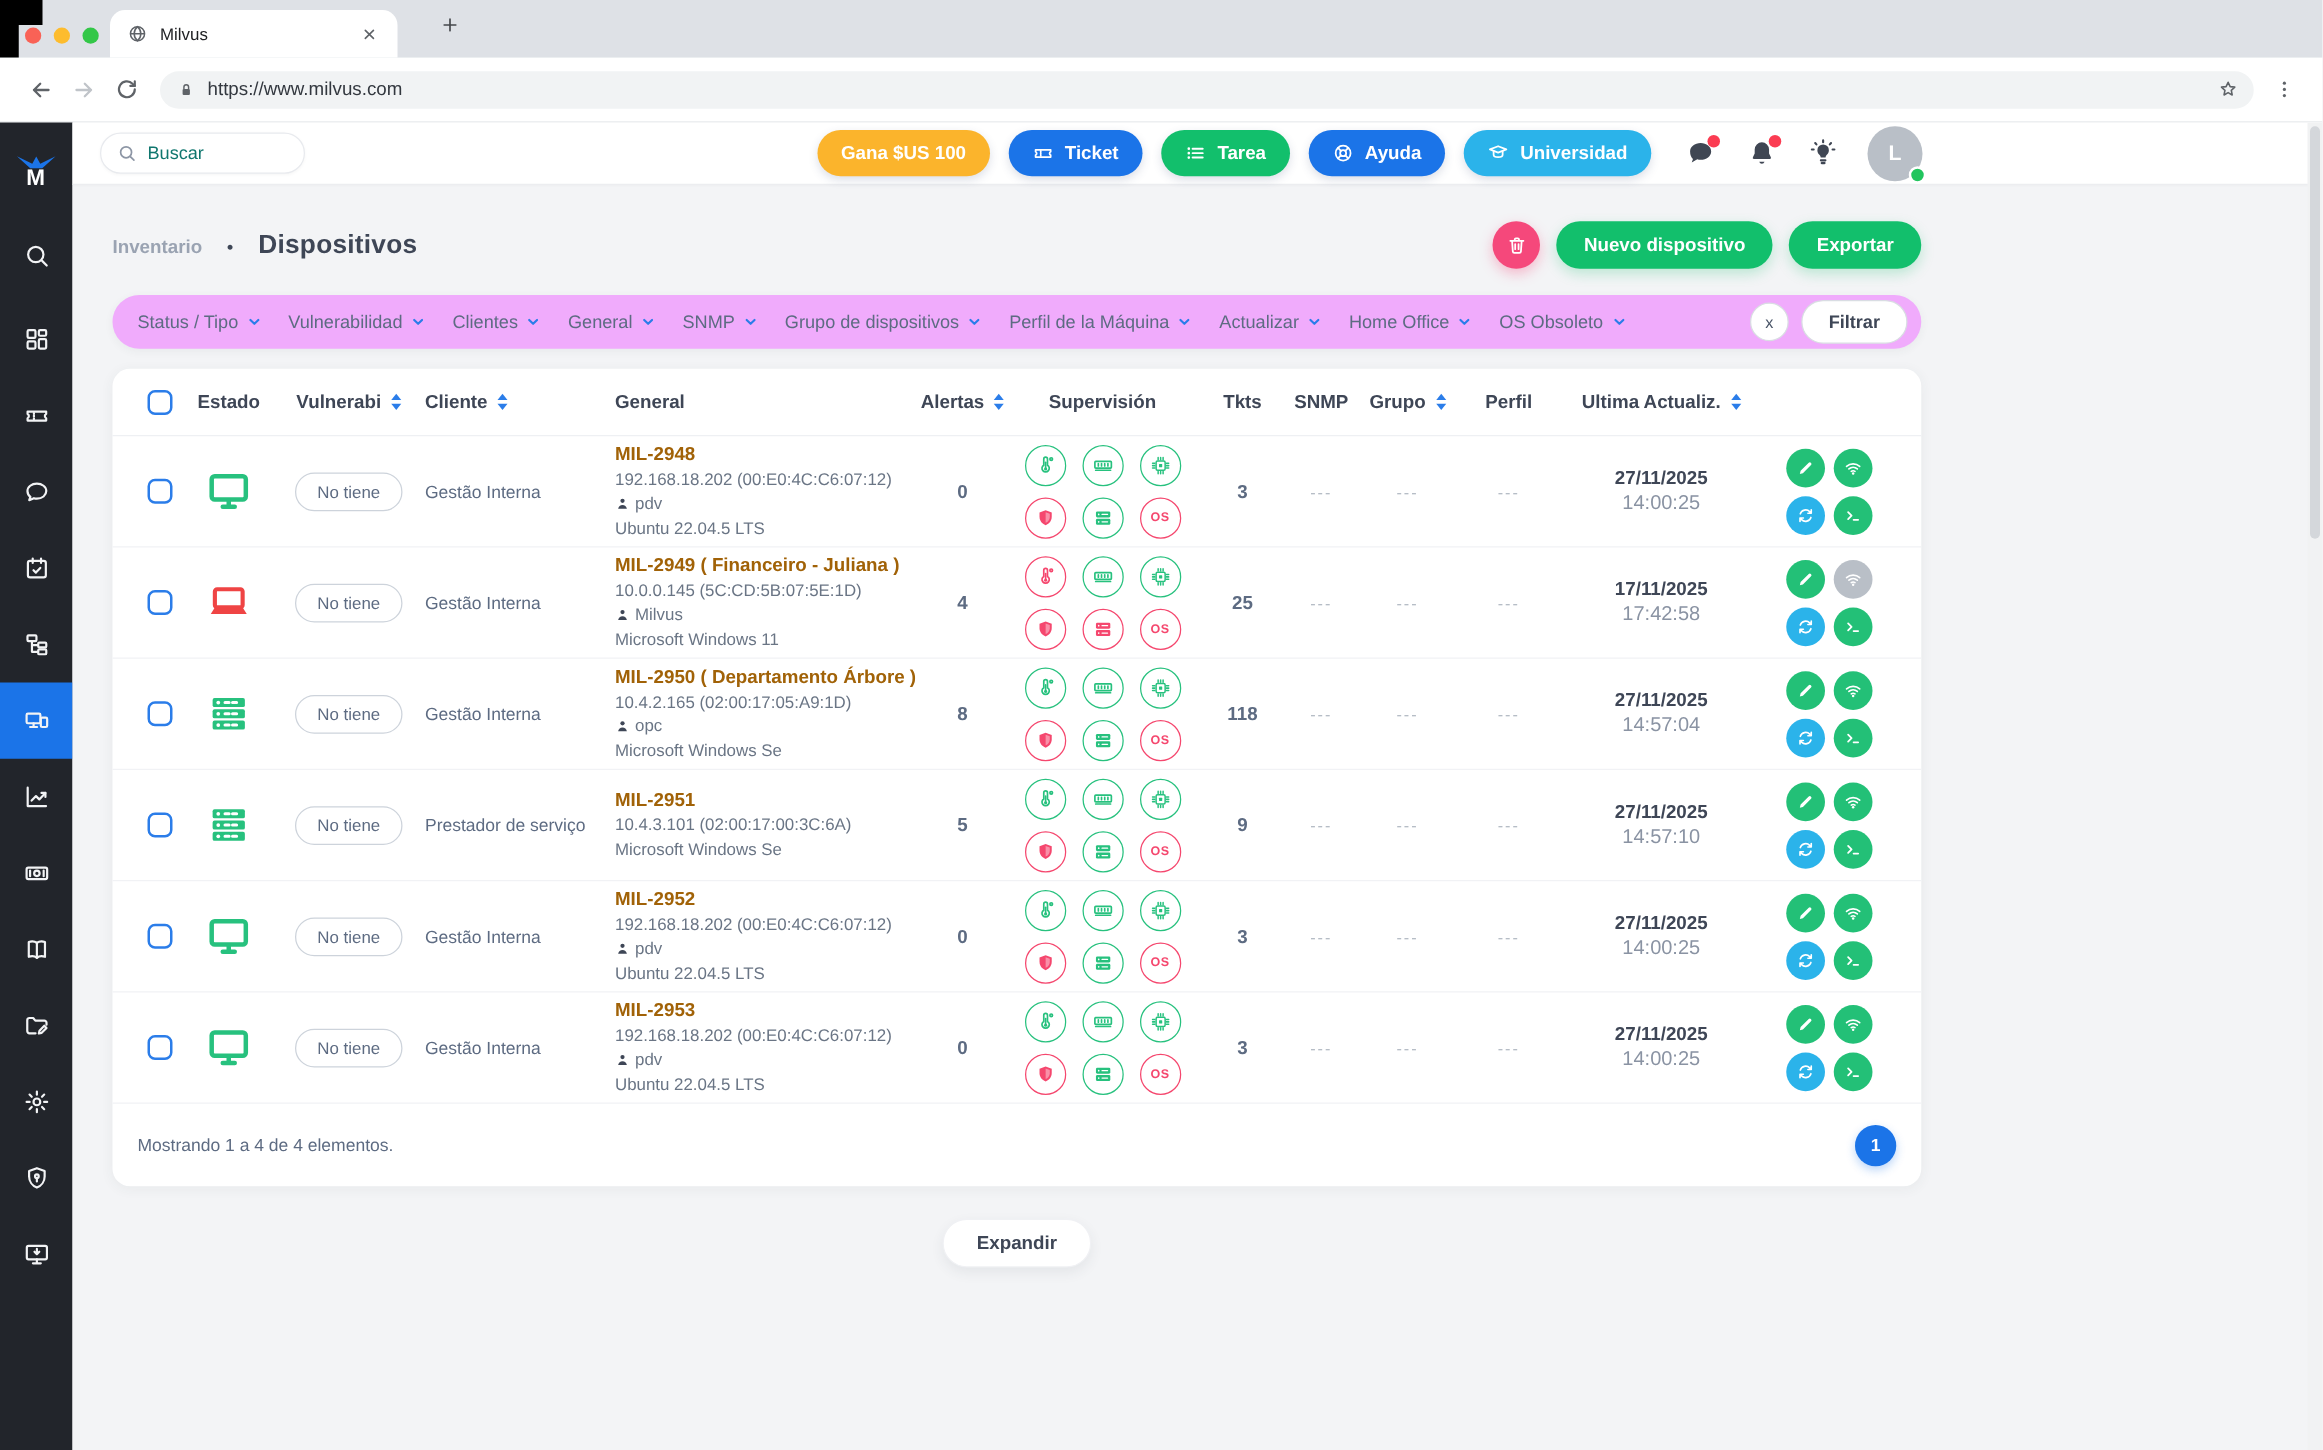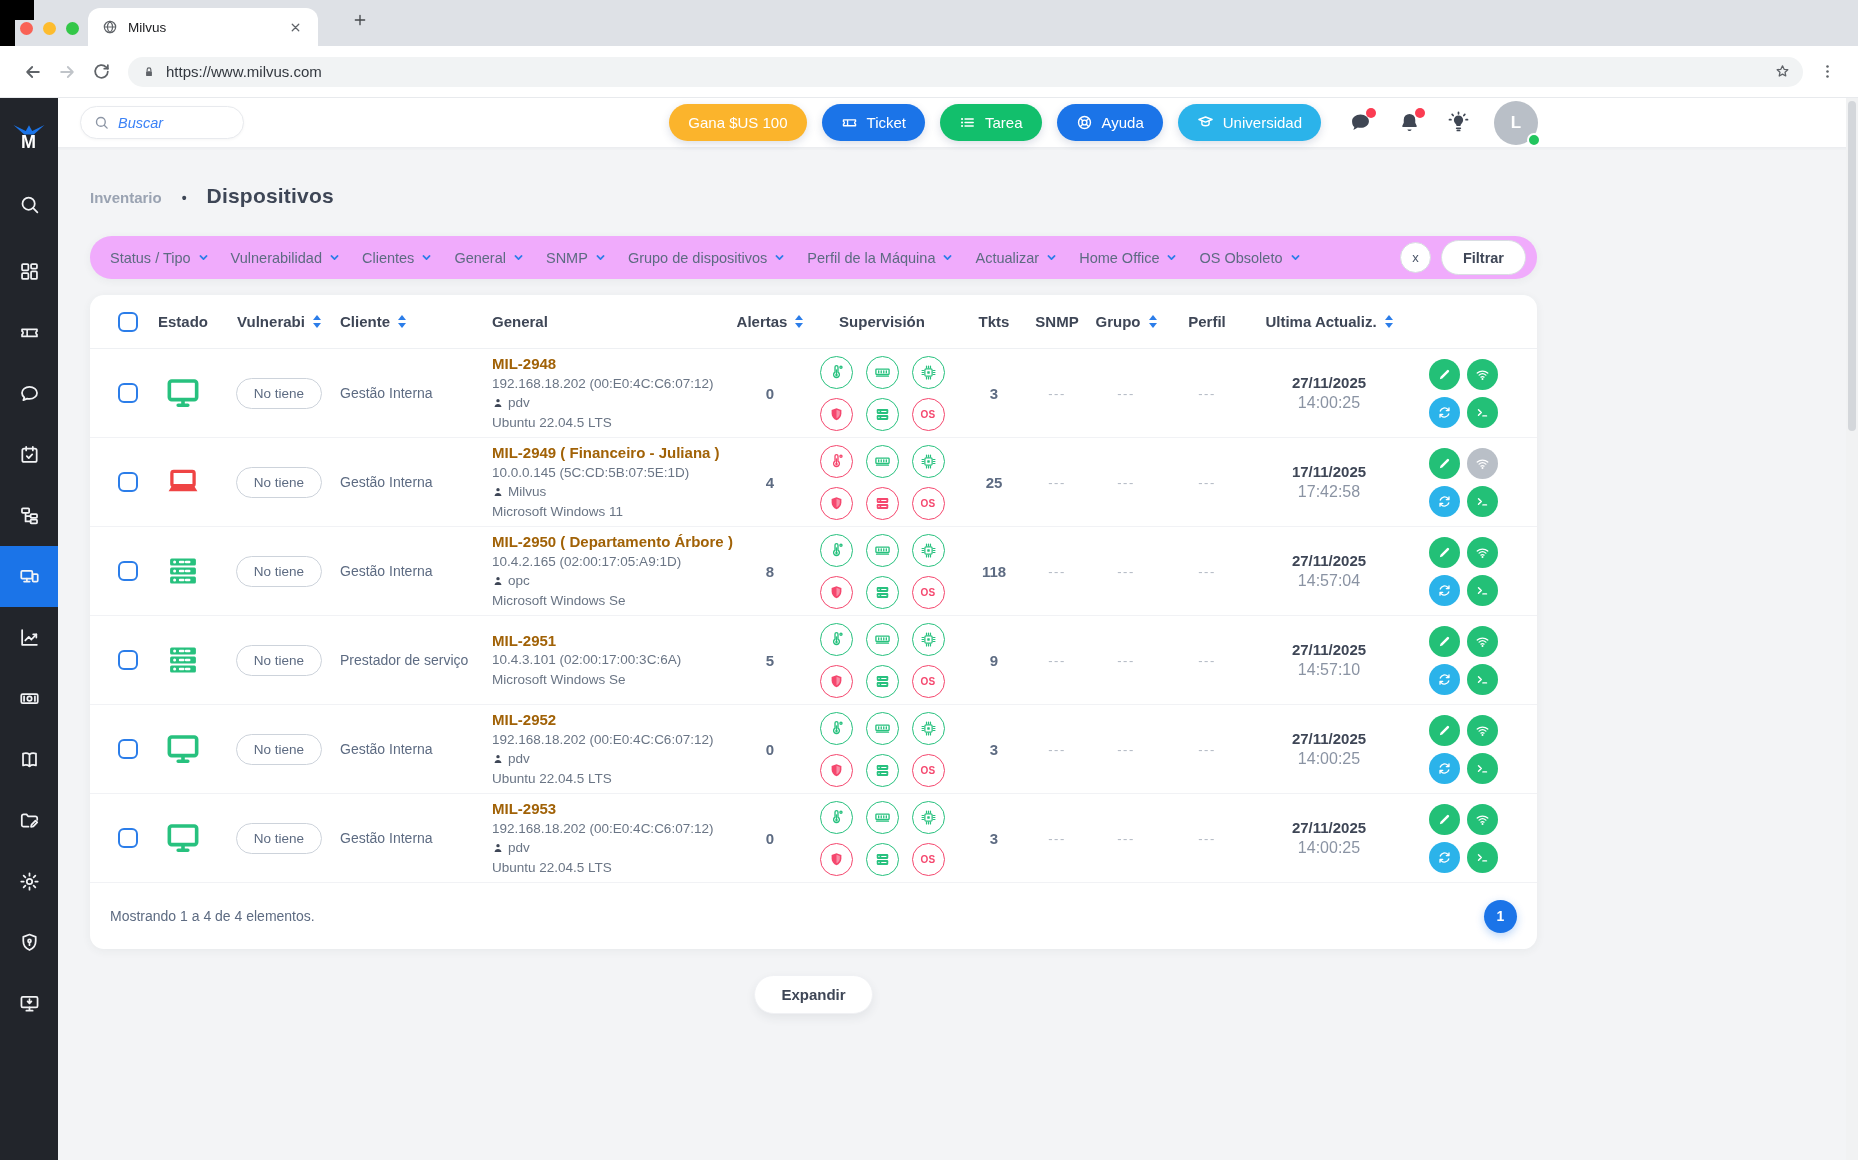--- a/index.html
+++ b/index.html
@@ -53,24 +53,24 @@
 
   .content { flex:1; position:relative; background:#f3f4f6; overflow:hidden; }
 
   
   .topbar { height:50px; background:#fff; display:flex; align-items:center; padding-left:22px;
             border-bottom:1px solid #ecedf0; box-shadow:0 1px 2px rgba(60,70,80,.04); }
   .searchbox { width:164px; height:33px; border:1px solid #e8eaee; border-radius:17px; background:#fff;
                display:flex; align-items:center; gap:9px; padding:0 13px; color:#8d96a5;
                box-shadow:0 1px 3px rgba(0,0,0,.04); }
   .searchbox svg { width:15px; height:15px; }
-  .searchbox .ph { font-style:italic; font-size:14.5px; color:#3b82f6; }
+  .searchbox .ph { font-size:14.5px; color:#0f766e; }
   .pillrow { display:flex; align-items:center; gap:15px; margin-left:auto; }
   .pill { height:37px; border-radius:19px; display:flex; align-items:center; gap:9px; padding:0 19px;
-          color:#fff; font-weight:normal; font-size:15px; border:none; box-shadow:0 3px 8px rgba(60,80,120,.18); }
+          color:#fff; font-weight:bold; font-size:15px; border:none; box-shadow:0 3px 8px rgba(60,80,120,.18); }
   .pill svg { width:17px; height:17px; }
   .ic-group { display:flex; align-items:center; gap:26px; margin:0 24px 0 28px; }
   .icbtn { position:relative; color:#3f4653; background:none; border:none; padding:0; }
   .icbtn svg { width:23px; height:23px; }
   .icbtn .dotr { position:absolute; top:-3px; right:-4px; width:10px; height:10px; border-radius:50%; background:#fb3c52; }
   .avatar { width:44px; height:44px; border-radius:50%; background:#b9bfc7; color:#fff; font-size:17px;
             font-weight:bold; display:flex; align-items:center; justify-content:center; position:relative;
             margin-right:320px; border:none; }
   .avatar .status { position:absolute; right:-3px; bottom:-2px; width:14px; height:14px; border-radius:50%;
                     background:#22c55e; border:2.5px solid #fff; }
@@ -449,20 +449,32 @@
         <span class="status"></span>
       </button>
     </div>
 
     <div class="page-head">
       <div class="crumbs">
         <span class="crumb-sec">Inventario</span>
         <span class="crumb-dot">•</span>
         <span class="crumb-title">Dispositivos</span>
       </div>
+      <div class="head-actions">
+        <button class="trash" id="ic-trash">
+            <span>
+              <svg viewBox="0 0 24 24" fill="none" stroke="currentColor" stroke-width="2" stroke-linecap="round" stroke-linejoin="round">
+                <path d="M4.6 6.6h14.8M9.6 6.2V5a1.3 1.3 0 0 1 1.3-1.3h2.2A1.3 1.3 0 0 1 14.4 5v1.2M6.6 6.8l.8 11.7a1.8 1.8 0 0 0 1.8 1.7h5.6a1.8 1.8 0 0 0 1.8-1.7l.8-11.7"></path>
+                <path d="M10.1 10.2v5.8M13.9 10.2v5.8"></path>
+              </svg>
+            </span>
+          </button>
+        <button class="btn-g">Nuevo dispositivo</button>
+        <button class="btn-g">Exportar</button>
+      </div>
     </div>
 
     <div class="filter-bar">
       <div id="filteritems" style="display:flex;align-items:center;flex:1;min-width:0;">
           <button class="f-item">
             <span>Status / Tipo</span>
     <span>
               <svg viewBox="0 0 24 24" fill="none" stroke="currentColor" stroke-width="3.2" stroke-linecap="round" stroke-linejoin="round">
                 <path d="M6.2 9.2l5.8 5.6 5.8-5.6"></path>
               </svg>

